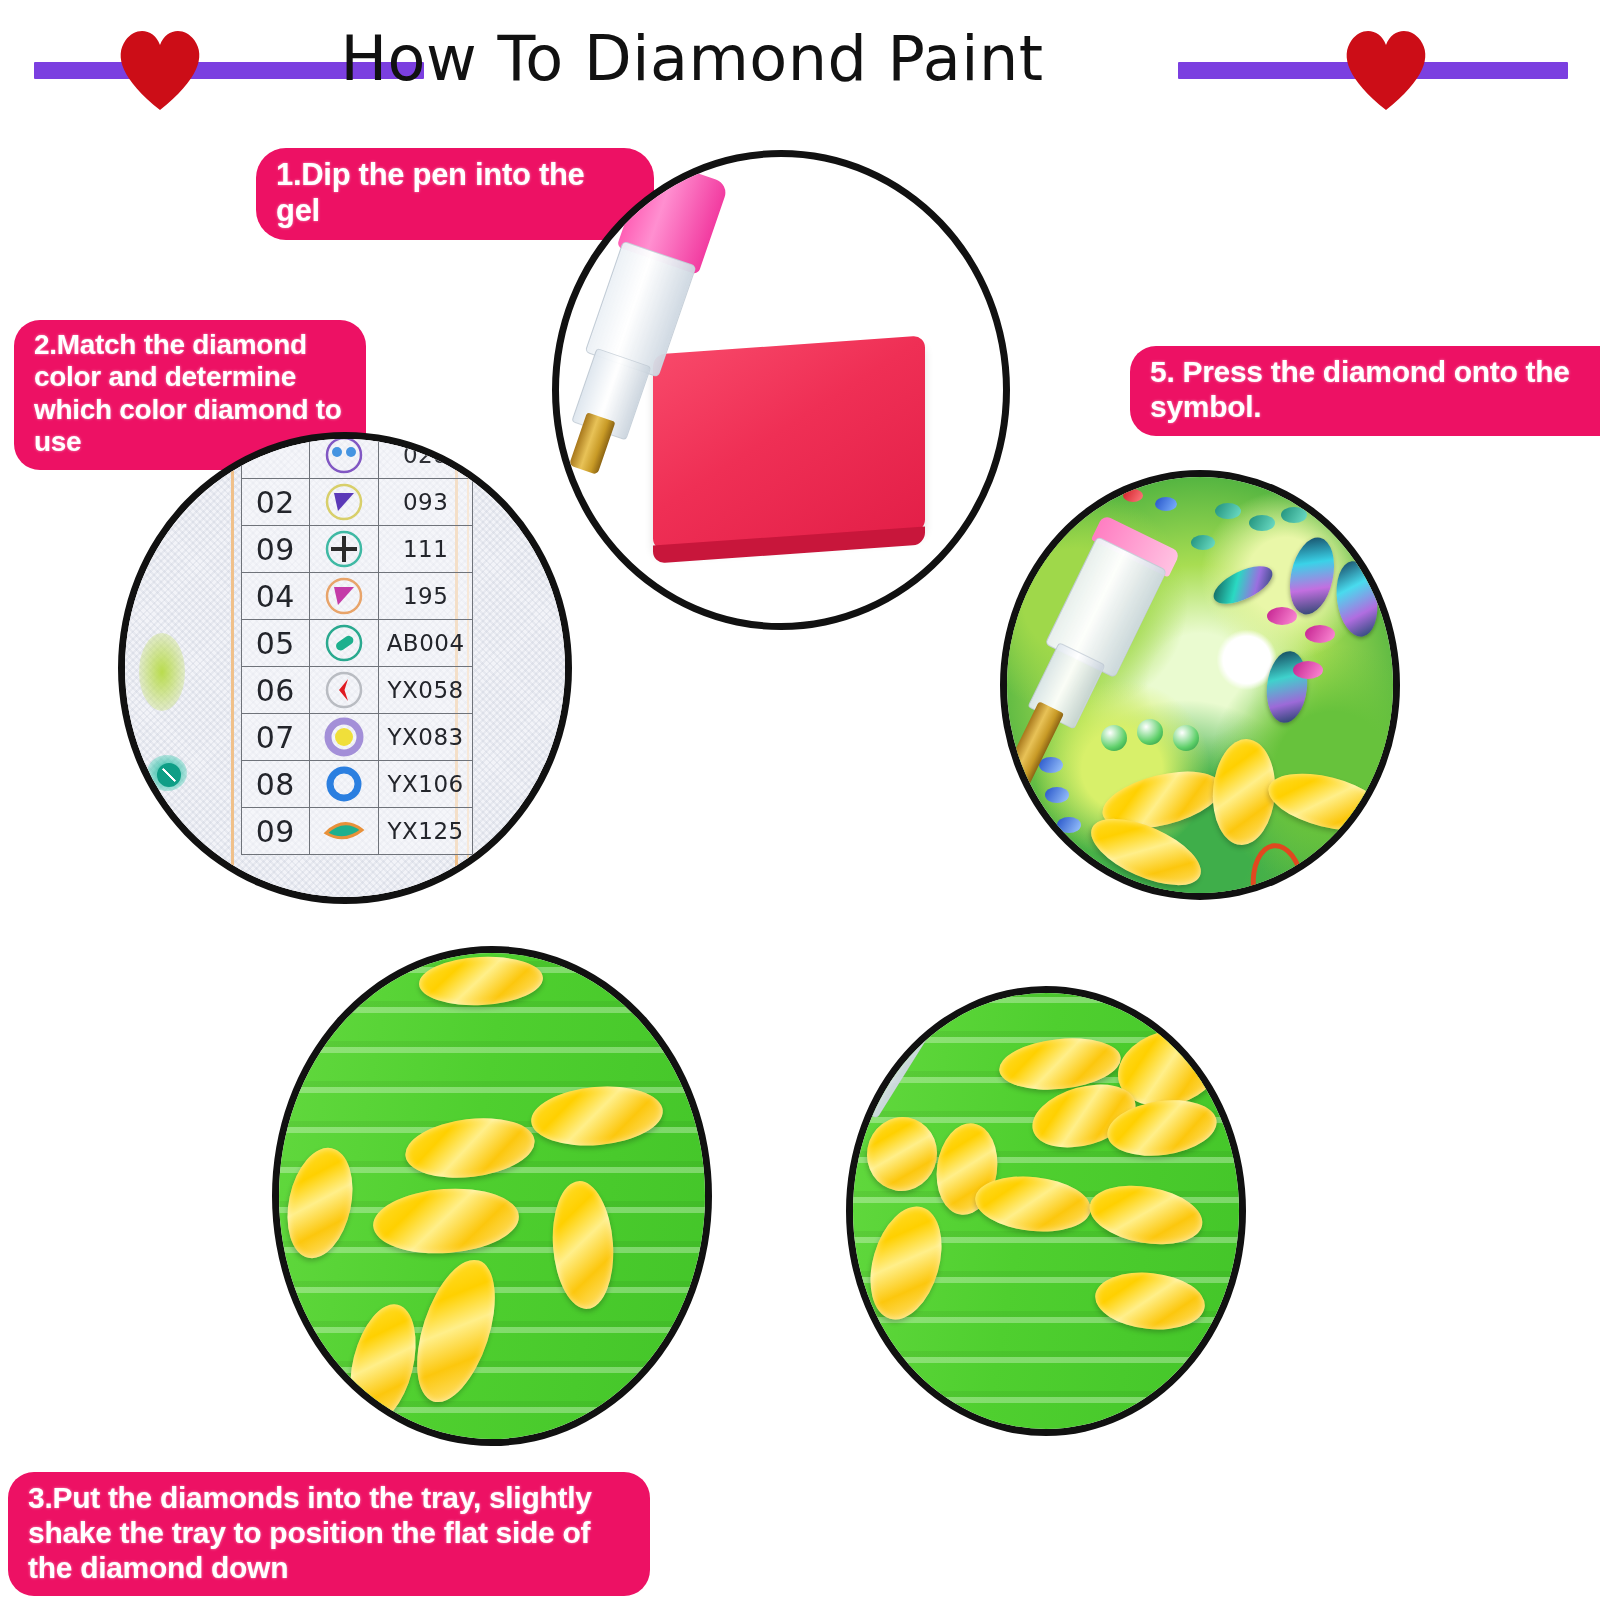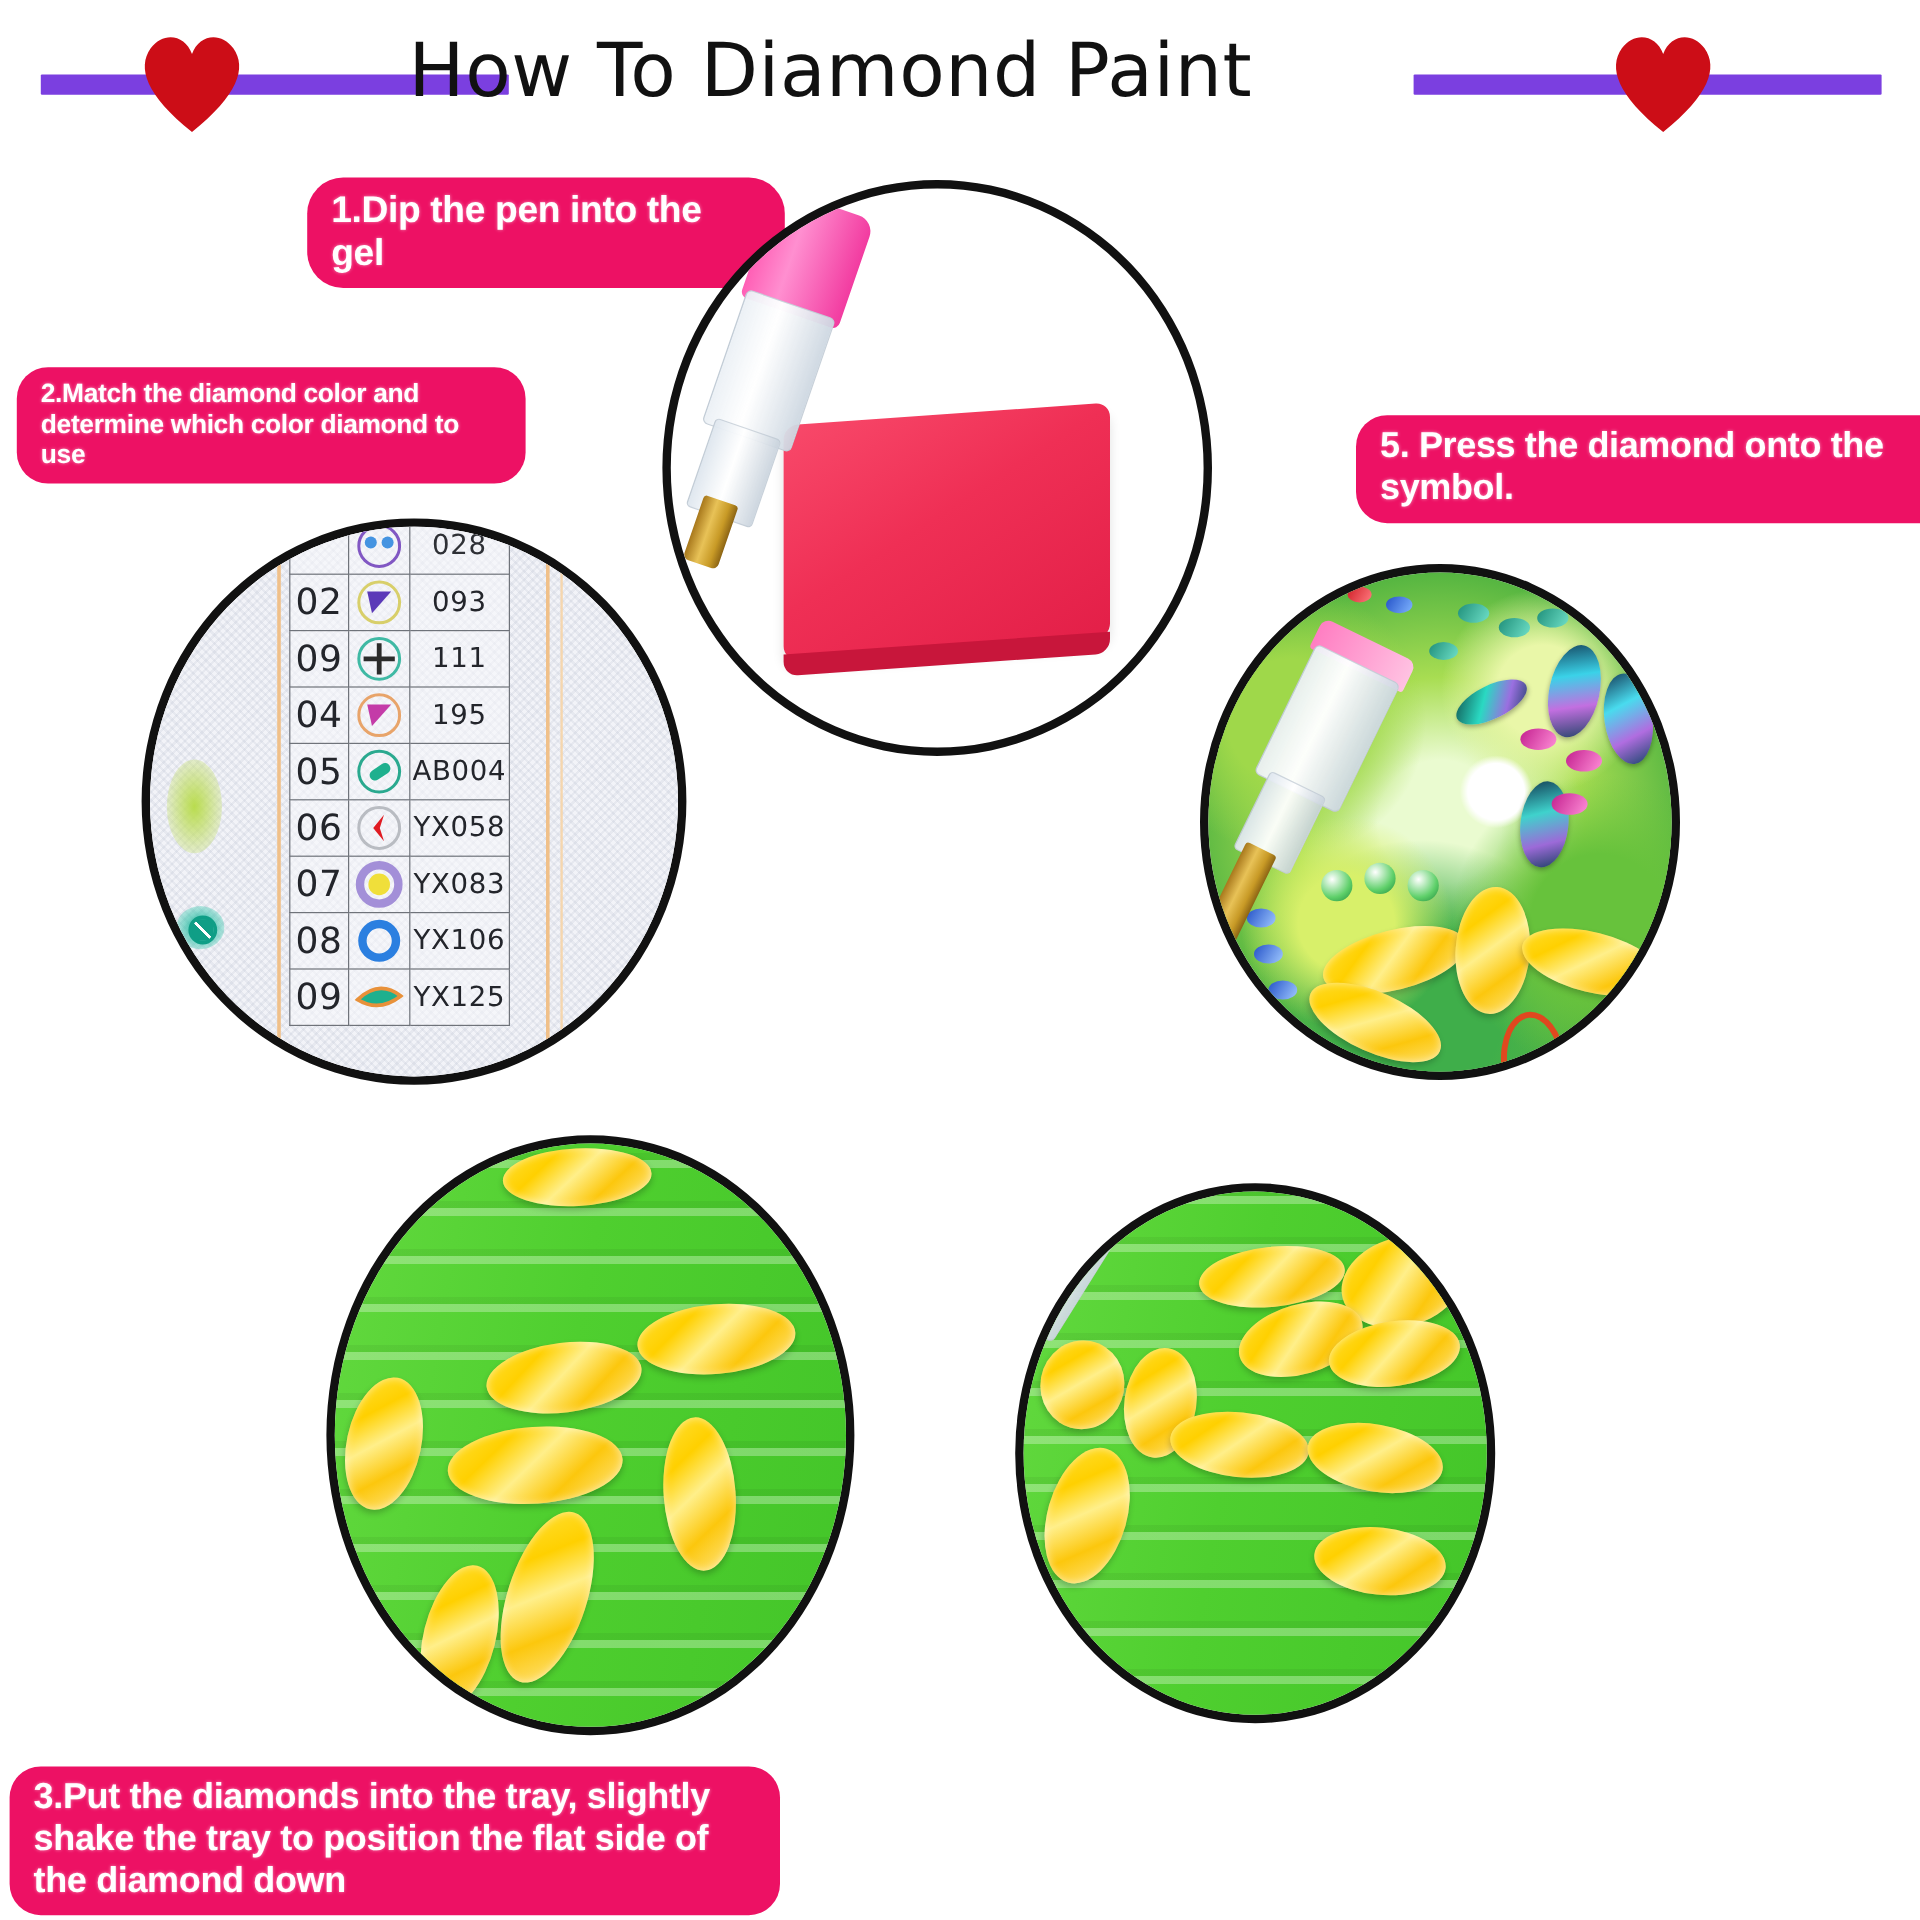--- a/index.html
+++ b/index.html
@@ -40,21 +40,21 @@
     background: #ed1164;
     color: #ffffff;
     font-weight: bold;
     line-height: 1.16;
     border-radius: 26px;
     padding: 9px 20px 11px 20px;
     text-shadow: 0 0 3px rgba(255,255,255,0.55);
     letter-spacing: -0.3px;
   }
   .label.l1 { left: 256px;  top: 148px;  width: 398px; font-size: 31px; border-radius: 30px; }
-  .label.l2 { left: 14px;   top: 306px;  width: 424px; font-size: 22px; }
+  .label.l2 { left: 14px;   top: 320px;  width: 352px; font-size: 28px; }
   .label.l5 { left: 1130px; top: 346px;  width: 528px; font-size: 30px; }
   .label.l3 { left: 8px;    top: 1472px; width: 642px; font-size: 30px; }
   .label.l4 { left: 874px;  top: 1482px; width: 572px; font-size: 29px; text-align: center; }
 
   
   .photo {
     position: absolute;
     border: 7px solid #111111;
     overflow: hidden;
     background: #ffffff;
@@ -126,21 +126,21 @@
     background: linear-gradient(45deg,#0f9e86 0 45%, #ffffff 45% 55%, #0f9e86 55% 100%);
   }
   .margin-line {
     position: absolute; top: 0; bottom: 0; width: 3px; background: #f0c089;
   }
   .margin-line.m1 { left: 108px; }
   .margin-line.m2 { left: 332px; }
   .margin-line.m3 { left: 344px; width: 2px; background: #f5d6ae; }
 
   .chart-table {
-    position: absolute; left: 118px; top: -6px; width: 184px;
+    position: absolute; left: 118px; top: -6px; width: 232px;
     border-collapse: collapse;
     background: rgba(247,248,252,0.55);
   }
   .chart-table td {
     border: 1.5px solid #6f737a;
     height: 47px; padding: 0;
     text-align: center; vertical-align: middle;
     font-family: "DejaVu Sans", sans-serif;
     font-size: 30px; color: #23252b;
     letter-spacing: 0.5px;

